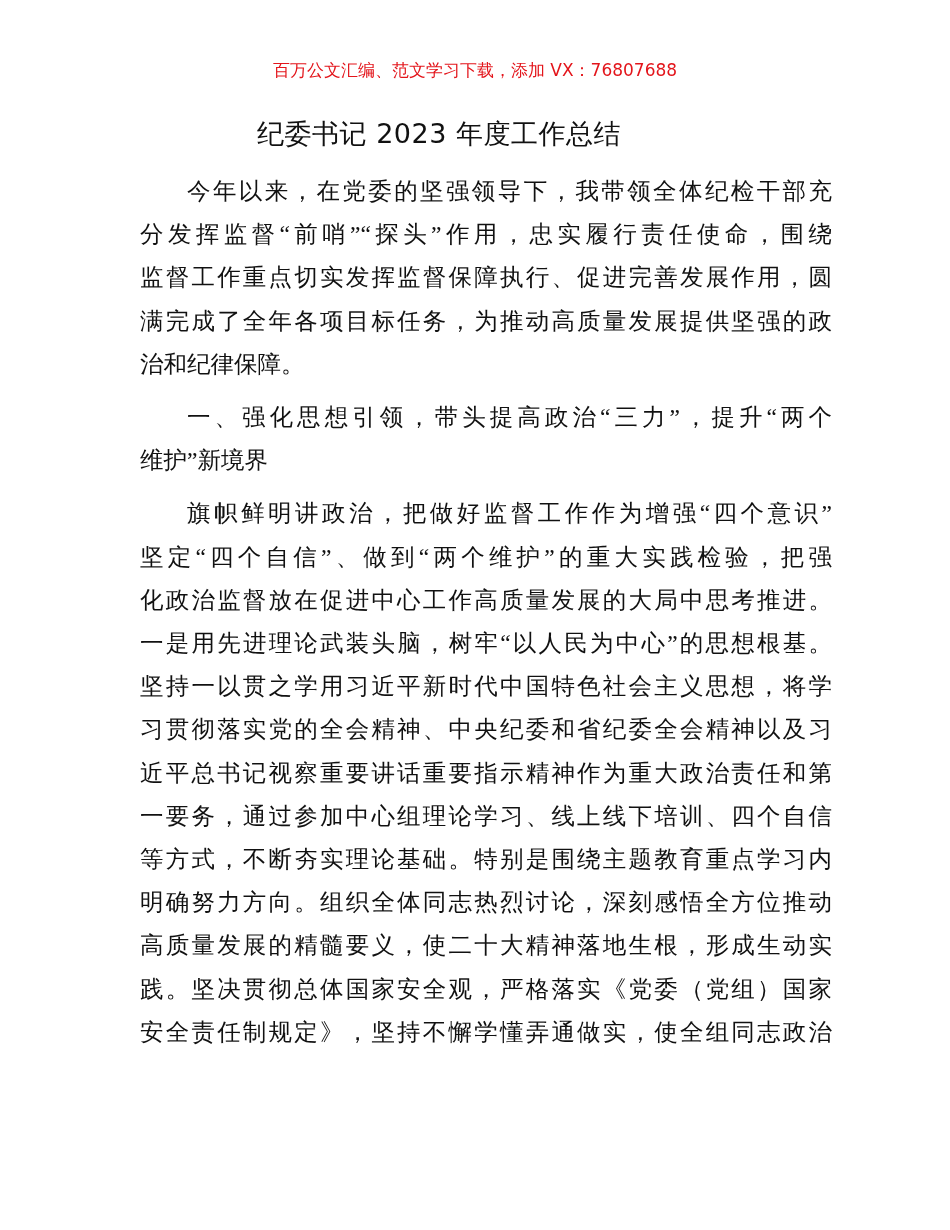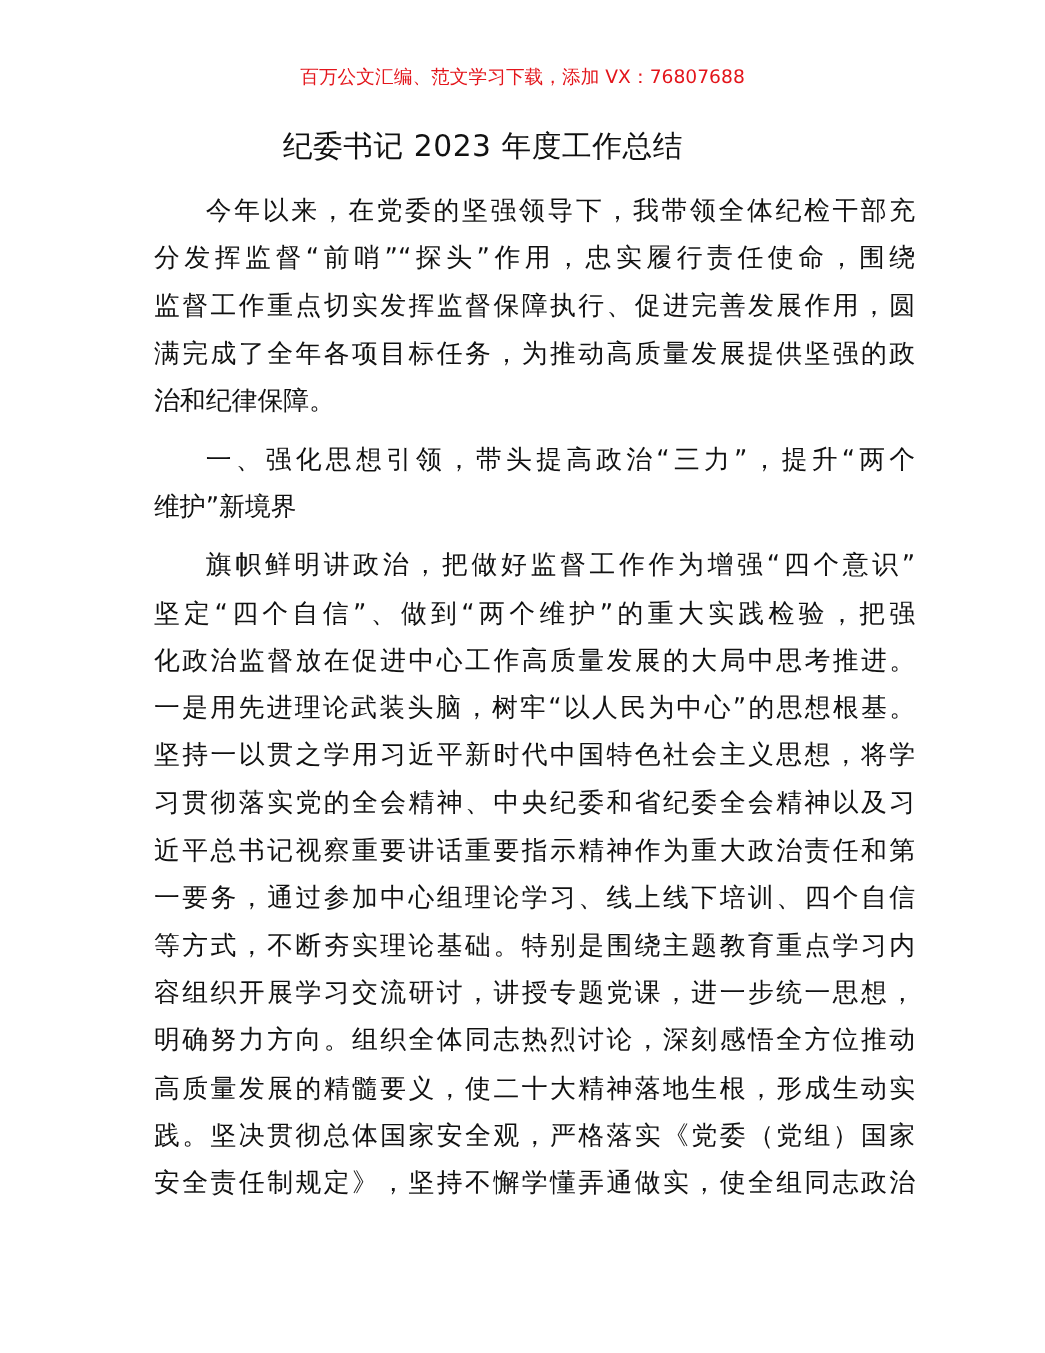--- a/index.html
+++ b/index.html
@@ -58,20 +58,21 @@
       text-align: justify;
       text-justify: inter-character;
       word-break: break-all;
       color: #111111;
     }
     .para .line {
       display: block;
       white-space: nowrap;
       text-align: justify;
       text-align-last: justify;
+      font-family: Liberation Serif, serif;
     }
     .para .line.last {
       text-align-last: left;
     }
     .para .line.indent {
       padding-left: 47px;
     }
     .para-gap {
       height: 10px;
     }
@@ -107,21 +108,20 @@
     <p class="para">
       <span class="line indent">旗帜鲜明讲政治，把做好监督工作作为增强“四个意识”</span>
       <span class="line">坚定“四个自信”、做到“两个维护”的重大实践检验，把强</span>
       <span class="line">化政治监督放在促进中心工作高质量发展的大局中思考推进。</span>
       <span class="line">一是用先进理论武装头脑，树牢“以人民为中心”的思想根基。</span>
       <span class="line">坚持一以贯之学用习近平新时代中国特色社会主义思想，将学</span>
       <span class="line">习贯彻落实党的全会精神、中央纪委和省纪委全会精神以及习</span>
       <span class="line">近平总书记视察重要讲话重要指示精神作为重大政治责任和第</span>
       <span class="line">一要务，通过参加中心组理论学习、线上线下培训、四个自信</span>
       <span class="line">等方式，不断夯实理论基础。特别是围绕主题教育重点学习内</span>
-      <span class="line">容组织开展学习交流研讨，讲授专题党课，进一步统一思想，</span>
       <span class="line">明确努力方向。组织全体同志热烈讨论，深刻感悟全方位推动</span>
       <span class="line">高质量发展的精髓要义，使二十大精神落地生根，形成生动实</span>
       <span class="line">践。坚决贯彻总体国家安全观，严格落实《党委（党组）国家</span>
       <span class="line">安全责任制规定》，坚持不懈学懂弄通做实，使全组同志政治</span>
     </p>
 
   </div>
 </div>
 
 </body></html>

